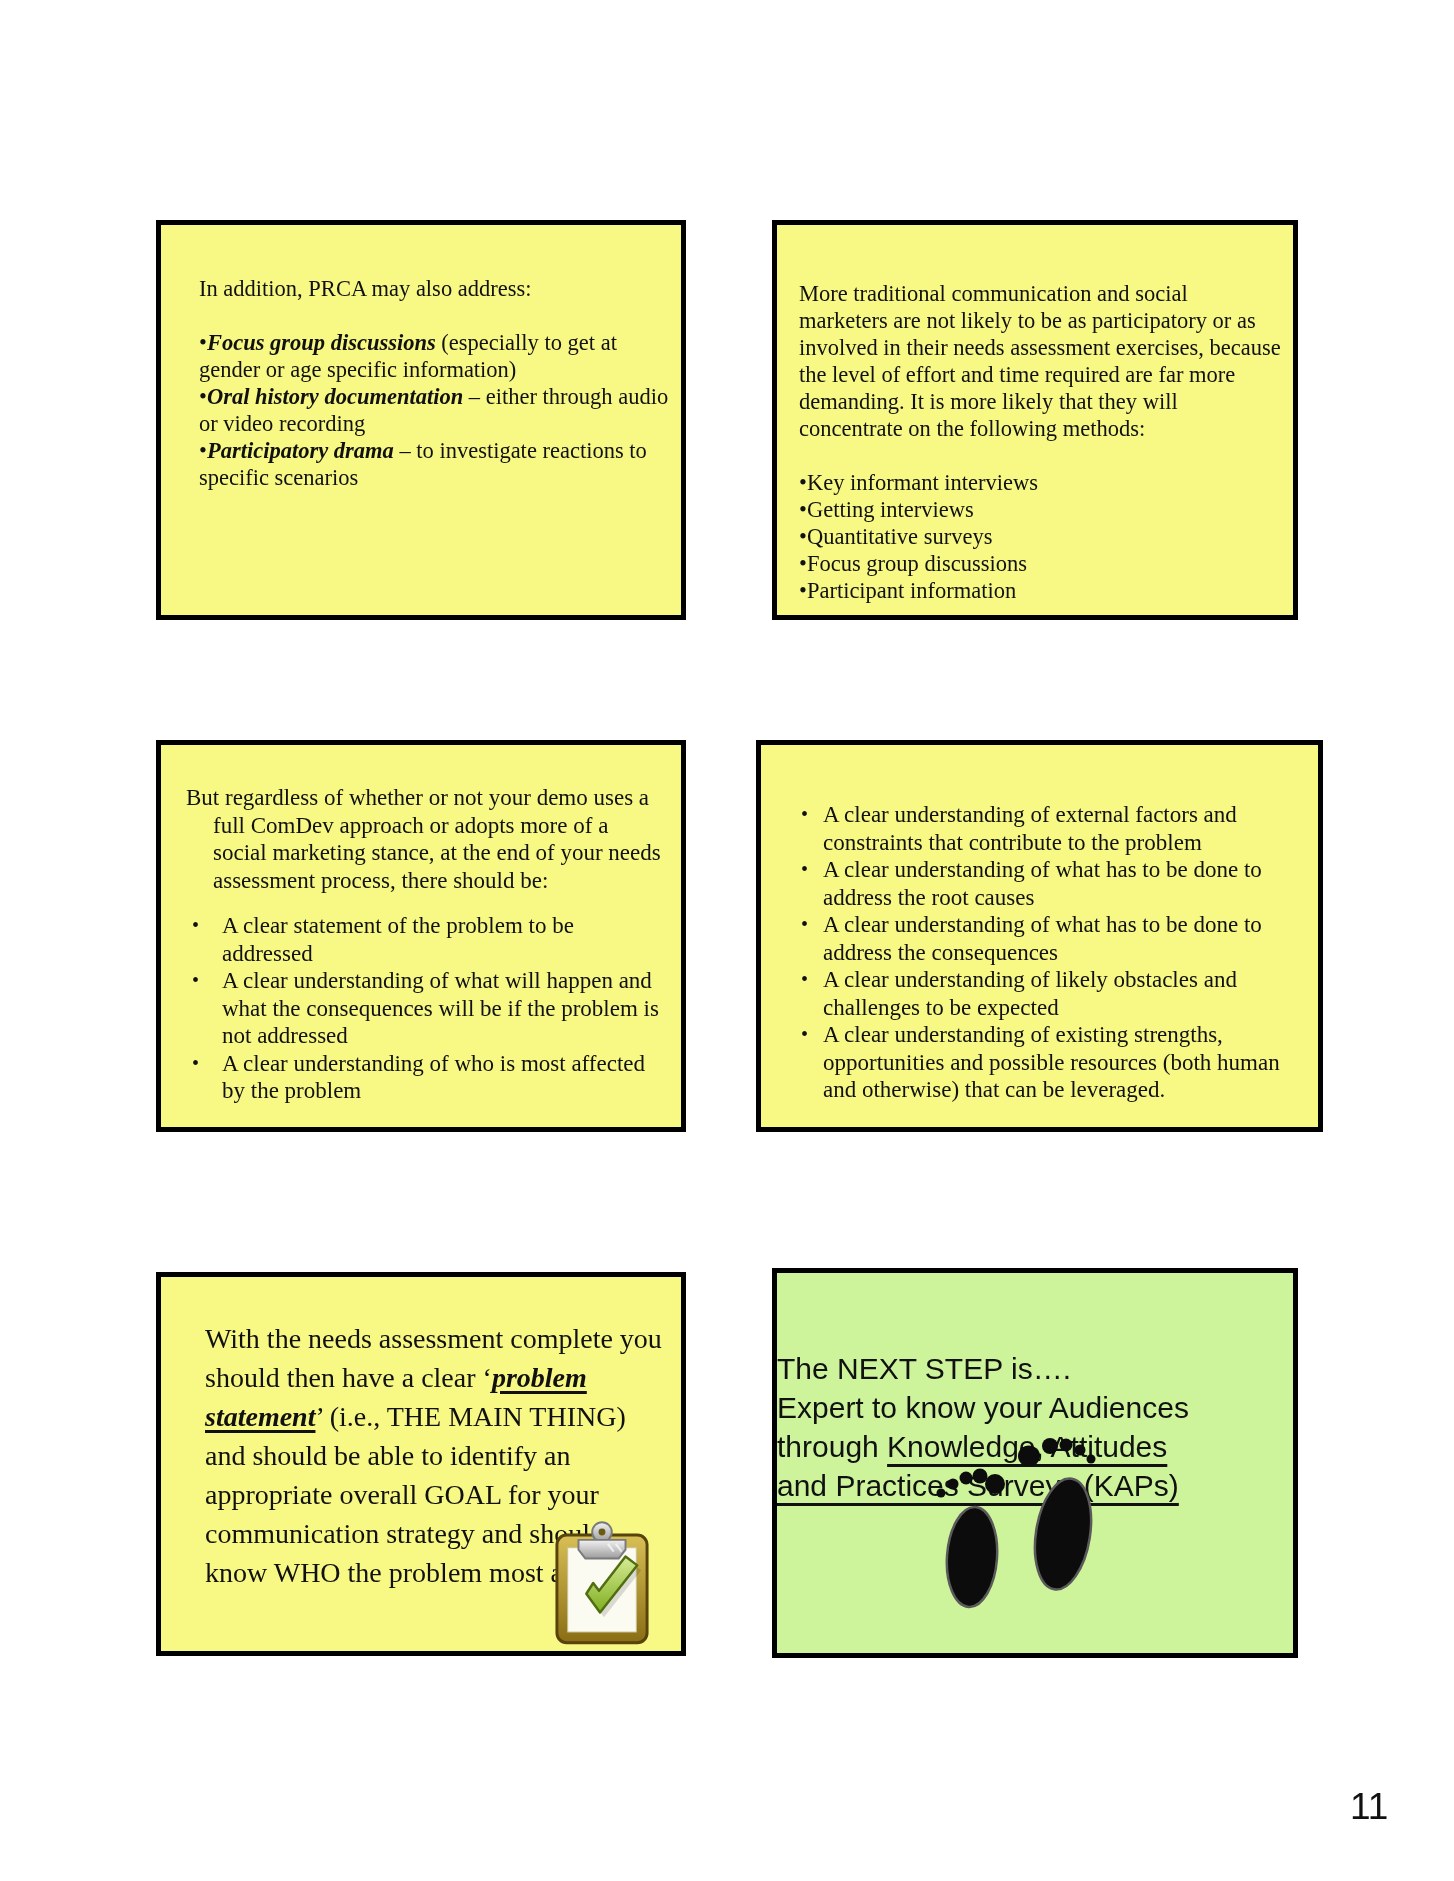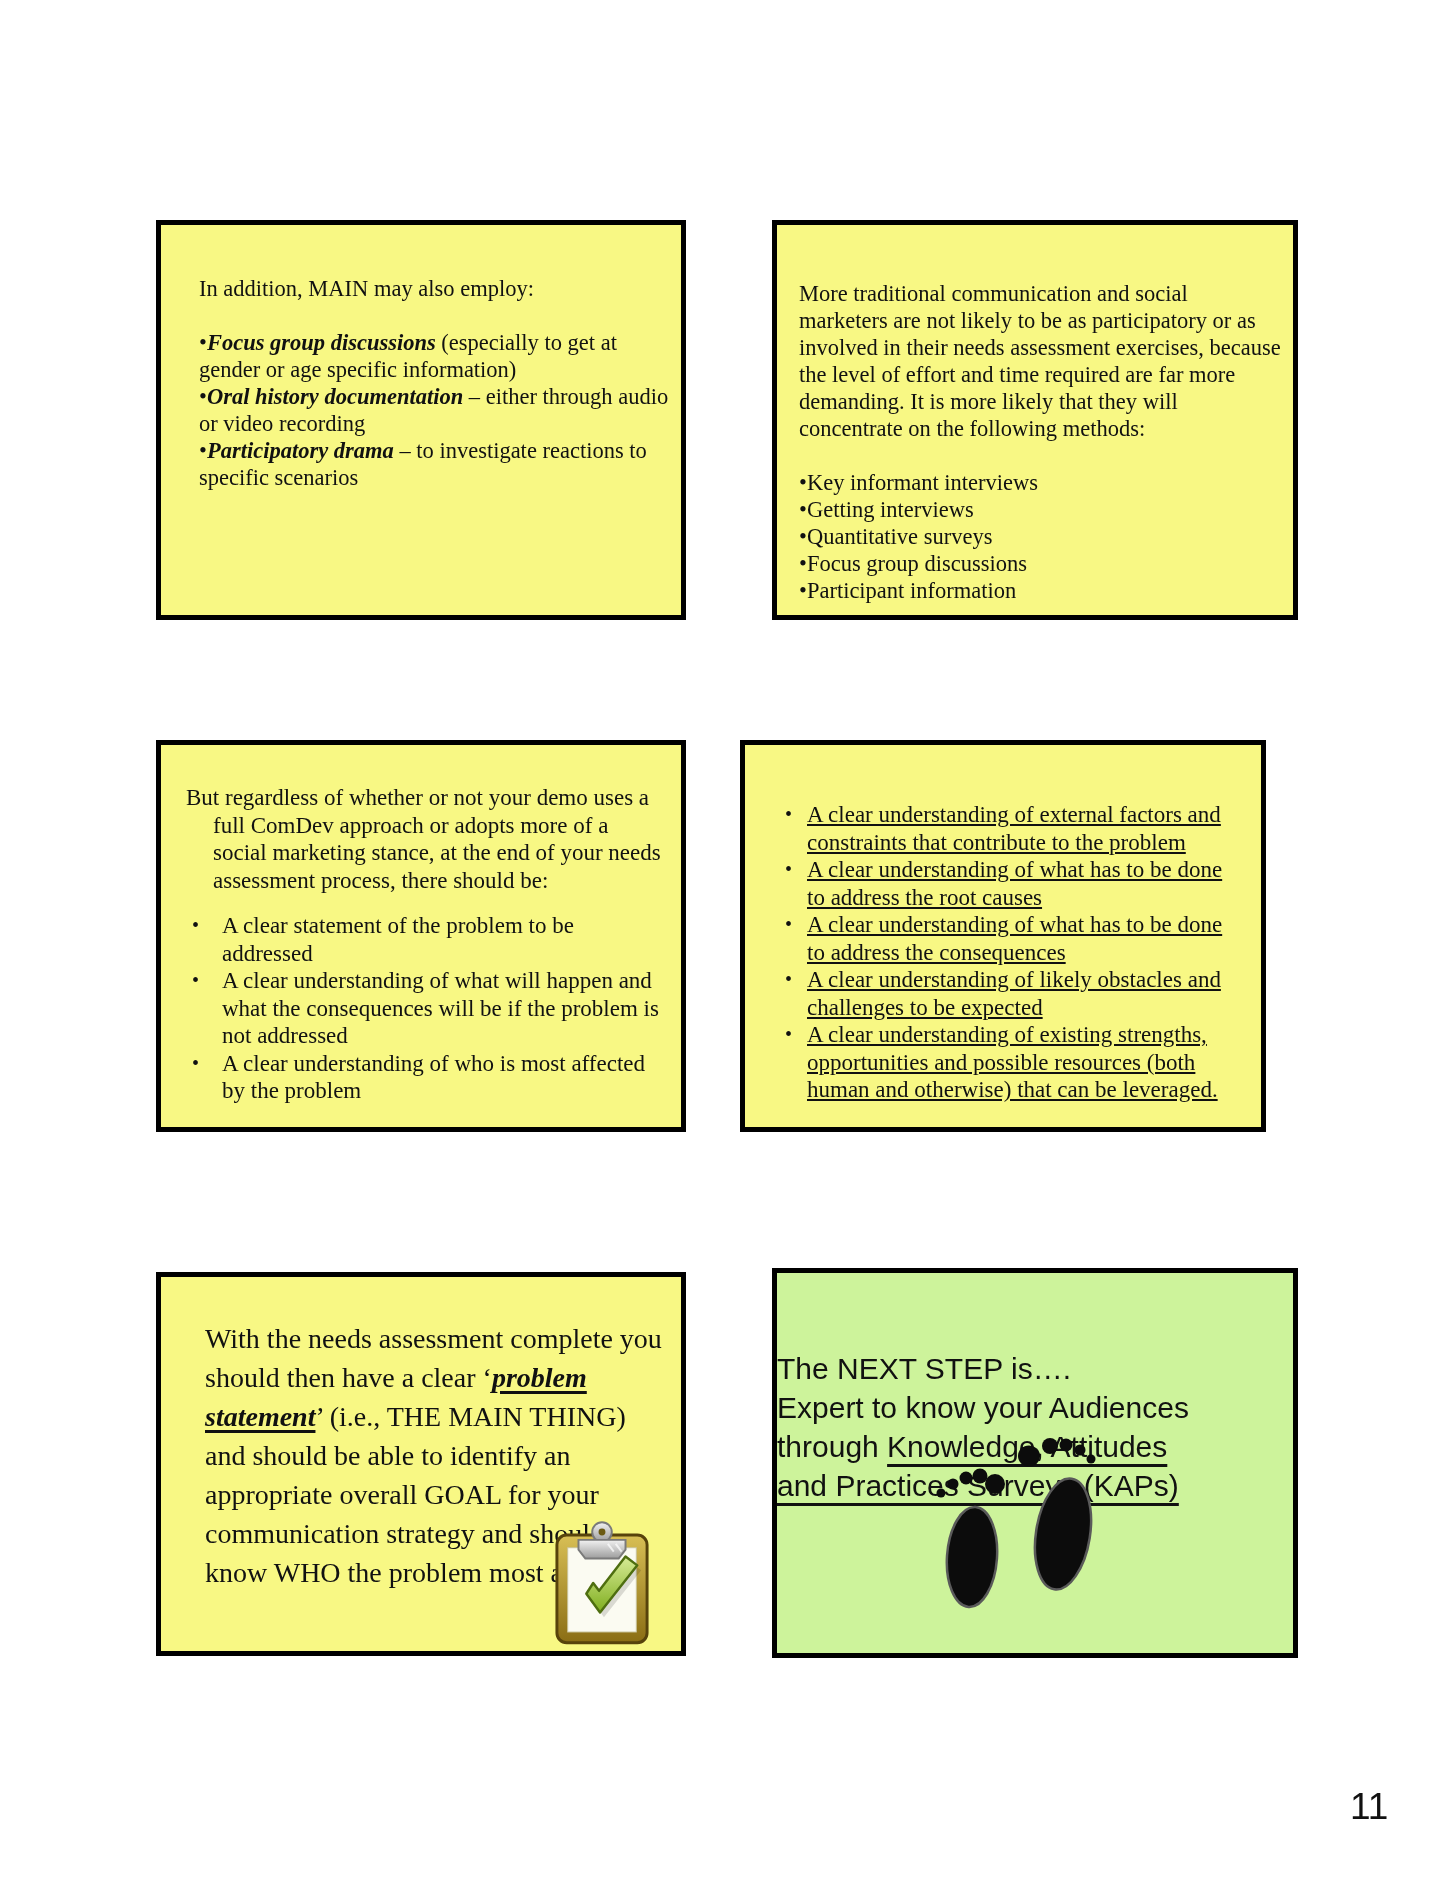--- a/index.html
+++ b/index.html
@@ -3,21 +3,21 @@
 <meta charset="utf-8">
 <style>
   html,body{margin:0;padding:0;background:#ffffff;}
   .page{position:relative;width:1454px;height:1881px;background:#ffffff;overflow:hidden;
         font-family:"Liberation Serif",serif;color:#111;}
   .slide{position:absolute;background:#f8f884;border:5px solid #000;box-sizing:border-box;}
   .slide.green{background:#cdf39b;}
   .s1{left:156px;top:220px;width:530px;height:400px;}
   .s2{left:772px;top:220px;width:526px;height:400px;}
   .s3{left:156px;top:740px;width:530px;height:392px;}
-  .s4{left:740px;top:740px;width:526px;height:392px;text-decoration:underline;}
+  .s4{left:756px;top:740px;width:567px;height:392px;}
   .s5{left:156px;top:1272px;width:530px;height:384px;}
   .s6{left:772px;top:1268px;width:526px;height:390px;}
   .c{position:relative;height:100%;box-sizing:border-box;}
   p{margin:0;}
 
   
   .c1{padding:50px 8px 0 38px;font-size:22.5px;line-height:27px;}
   .b1::before{content:"\2022";}
   .b1.first{margin-top:27px;}
   .term{font-weight:bold;font-style:italic;}
@@ -55,21 +55,21 @@
   .pageno{position:absolute;left:1350px;top:1786px;font-family:"Liberation Sans",sans-serif;
           font-size:37px;color:#111;}
 </style>
 </head>
 <body>
 
 <div class="page">
 
   <section class="slide s1">
     <div class="c c1">
-      <p class="intro">In addition, MAIN may also employ:</p>
+      <p class="intro">In addition, PRCA may also address:</p>
       <div class="b1 first"><span class="term">Focus group discussions</span><span> (especially to get at gender or age specific information)</span></div>
       <div class="b1"><span class="term">Oral history documentation</span><span> – either through audio or video recording</span></div>
       <div class="b1"><span class="term">Participatory drama</span><span> – to investigate reactions to specific scenarios</span></div>
     </div>
   </section>
 
   <section class="slide s2">
     <div class="c c2">
       <p class="para">More traditional communication and social marketers are not likely to be as participatory or as involved in their needs assessment exercises, because the level of effort and time required are far more demanding. It is more likely that they will concentrate on the following methods:</p>
       <div class="b2 first">Key informant interviews</div>

